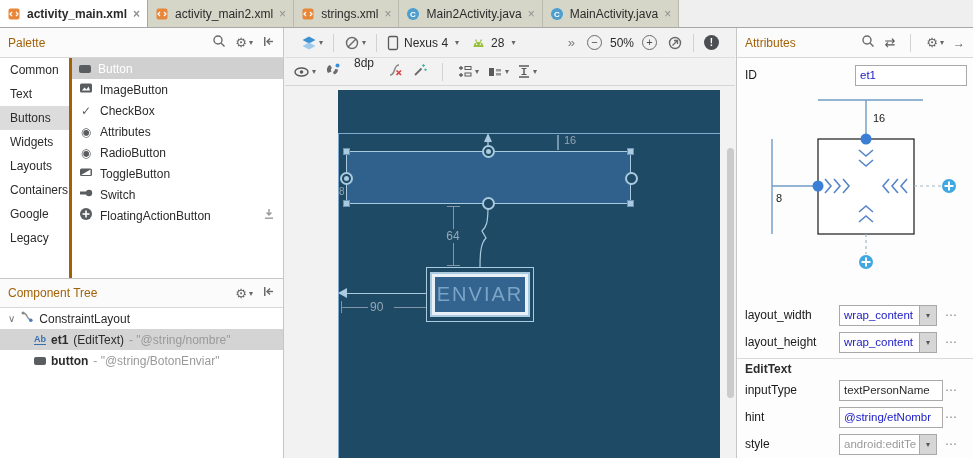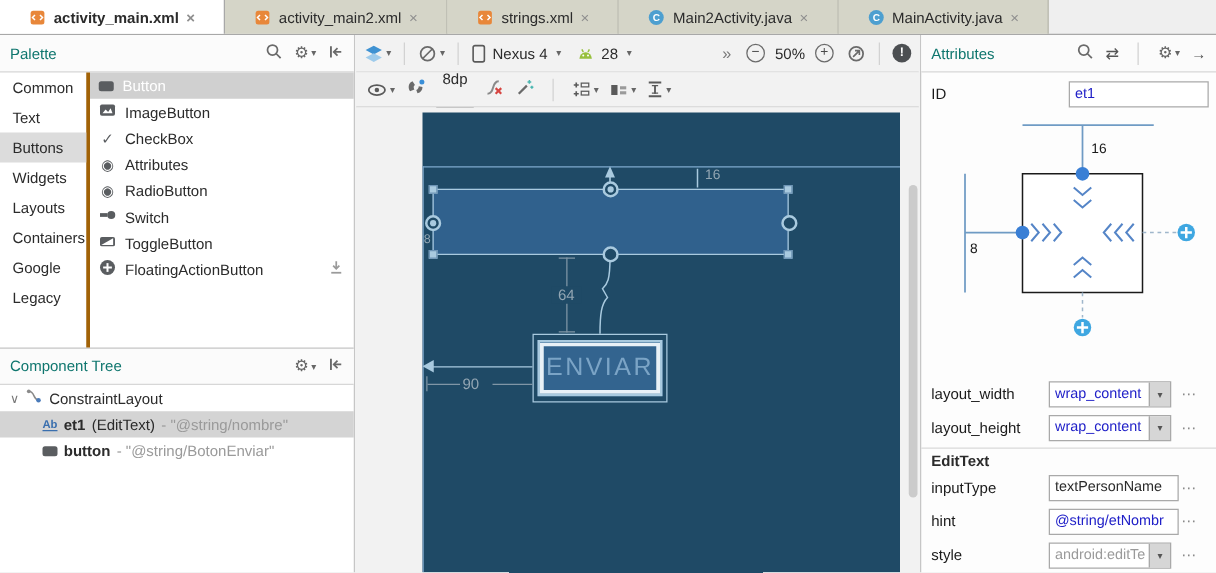--- a/index.html
+++ b/index.html
@@ -7,47 +7,47 @@
   #root{position:relative;width:973px;height:458px;background:#f2f2f2;overflow:hidden;font-size:12px;color:#2b2b2b;}
   .abs{position:absolute;}
   .flex{display:flex;align-items:center;}
   .sep{width:1px;height:18px;background:#d2d2d2;margin:0 6px;}
   .caret{font-size:8px;color:#666;margin-left:2px;}
   .caret::after{content:"▾";}
   .closex{color:#8f8f8f;font-size:12px;margin-left:6px;cursor:pointer;}
   .more{color:#8a8a8a;font-size:12px;letter-spacing:1px;}
   
   #tabbar{position:absolute;left:0;top:0;width:973px;height:28px;background:#efefef;border-bottom:1px solid #a8a8a8;display:flex;align-items:stretch;}
-  .tab{display:flex;align-items:center;padding:0 23px;background:#d5d5c8;border-right:1px solid #b9b9ae;font-size:12px;color:#2b2b2b;cursor:pointer;}
+  .tab{display:flex;align-items:center;padding:0 7px;background:#d5d5c8;border-right:1px solid #b9b9ae;font-size:12px;color:#2b2b2b;cursor:pointer;}
   .tab.active{background:#ffffff;font-weight:bold;border-right:1px solid #a8a8a8;}
   .tab .ficon{margin-right:6px;display:inline-flex;}
   
   #leftcol{position:absolute;left:0;top:28px;width:284px;height:430px;background:#fff;border-right:1px solid #c6c6c6;}
   .phead{height:30px;display:flex;align-items:center;padding:0 8px;border-bottom:1px solid #d7d7d7;background:#fbfbfb;}
-  .phead .title{font-size:12px;color:#0f766e;}
+  .phead .title{font-size:12px;color:#a16207;}
   .phead .tools{margin-left:auto;display:flex;align-items:center;gap:9px;}
   .gear{font-family:"DejaVu Sans",sans-serif;font-size:13px;color:#666;line-height:1;}
   #palettebody{display:flex;height:220px;}
   #cats{width:72px;border-right:3px solid #a16207;}
   .cat{height:24px;line-height:24px;padding-left:10px;cursor:pointer;}
   .cat.sel{background:#dcdcdc;}
   #pitems{flex:1;}
   .pitem{height:21px;display:flex;align-items:center;gap:7px;padding-left:7px;cursor:pointer;}
   .pitem.sel{background:#d0d0d0;color:#ffffff;}
   .glyphicon{font-family:"DejaVu Sans",sans-serif;font-size:12px;color:#5a5d60;width:14px;text-align:center;}
   
   #treehead{border-top:1px solid #c6c6c6;}
   .trow{height:21px;display:flex;align-items:center;gap:5px;font-size:12px;}
   .trow .grey{color:#9a9a9a;}
   .trow.sel{background:#d4d4d4;}
   .abicon{font-size:9px;color:#3a6fae;border-bottom:1px solid #3a6fae;line-height:1;font-weight:bold;}
   .btnicon{width:12px;height:8px;background:#5a5d60;border-radius:2px;}
   
   #canvascol{position:absolute;left:285px;top:28px;width:450px;height:430px;}
-  #dtb1{height:30px;display:flex;align-items:center;padding:0 6px;border-bottom:1px solid #ddd;background:#f2f2f2;gap:4px;}
+  #dtb1{height:30px;display:flex;align-items:center;padding:0 16px;border-bottom:1px solid #ddd;background:#f2f2f2;gap:4px;}
   #dtb2{height:28px;display:flex;align-items:center;padding:0 8px;border-bottom:1px solid #d5d5d5;background:#f2f2f2;gap:8px;}
   .zbtn{width:15px;height:15px;border:1px solid #6b6b6b;border-radius:50%;display:flex;align-items:center;justify-content:center;font-size:11px;color:#4a4a4a;line-height:1;cursor:pointer;}
   .errbtn{width:15px;height:15px;background:#4c4f52;border-radius:50%;display:flex;align-items:center;justify-content:center;color:#fff;font-size:10px;font-weight:bold;cursor:pointer;}
   #canvasarea{position:relative;height:372px;background:#f2f2f2;overflow:hidden;}
   #phone{position:absolute;left:53px;top:4px;width:382px;height:368px;background:#1f4a66;overflow:hidden;}
   .rootline{position:absolute;background:#7fa9cd;}
   .dimlabel{position:absolute;color:#93a6b3;font-size:11px;}
   .dimline{position:absolute;background:#8096a6;}
   #edittext{position:absolute;left:8px;top:61px;width:285px;height:53px;background:#30618d;border:1px solid #a9cadf;cursor:move;}
   .handle{position:absolute;width:7px;height:7px;background:#a9cadf;border:1px solid #6d94b5;}
@@ -177,31 +177,31 @@
         <div class="pitem">
           <span class="glyphicon">◉</span>
           <span>Attributes</span>
         </div>
         <div class="pitem">
           <span class="glyphicon">◉</span>
           <span>RadioButton</span>
         </div>
         <div class="pitem">
           <span><svg width="14" height="14" viewBox="0 0 14 14">
+                <rect x="1" y="3.5" width="12" height="7.5" rx="1.5" fill="#5a5d60"></rect>
+                <path d="M2 10 L11.5 4.5 L11.5 10 Z" fill="#fff"></path>
+              </svg></span>
+          <span>ToggleButton</span>
+        </div>
+        <div class="pitem">
+          <span><svg width="14" height="14" viewBox="0 0 14 14">
                 <rect x="1" y="5.5" width="6" height="3" fill="#5a5d60"></rect>
                 <circle cx="10" cy="7" r="3.2" fill="#5a5d60"></circle>
               </svg></span>
           <span>Switch</span>
-        </div>
-        <div class="pitem">
-          <span><svg width="14" height="14" viewBox="0 0 14 14">
-                <rect x="1" y="3.5" width="12" height="7.5" rx="1.5" fill="#5a5d60"></rect>
-                <path d="M2 10 L11.5 4.5 L11.5 10 Z" fill="#fff"></path>
-              </svg></span>
-          <span>ToggleButton</span>
         </div>
         <div class="pitem">
           <span><svg width="14" height="14" viewBox="0 0 14 14">
                 <circle cx="7" cy="7" r="6" fill="#5a5d60"></circle>
                 <rect x="6.2" y="3.5" width="1.6" height="7" fill="#fff"></rect>
                 <rect x="3.5" y="6.2" width="7" height="1.6" fill="#fff"></rect>
               </svg></span>
           <span>FloatingActionButton</span>
           <span style="margin-left:auto;margin-right:8px;"><svg width="12" height="12" viewBox="0 0 12 12">
                 <path d="M6 1 V7 M3.5 4.5 L6 7 L8.5 4.5" stroke="#9a9a9a" stroke-width="1.4" fill="none"></path>

